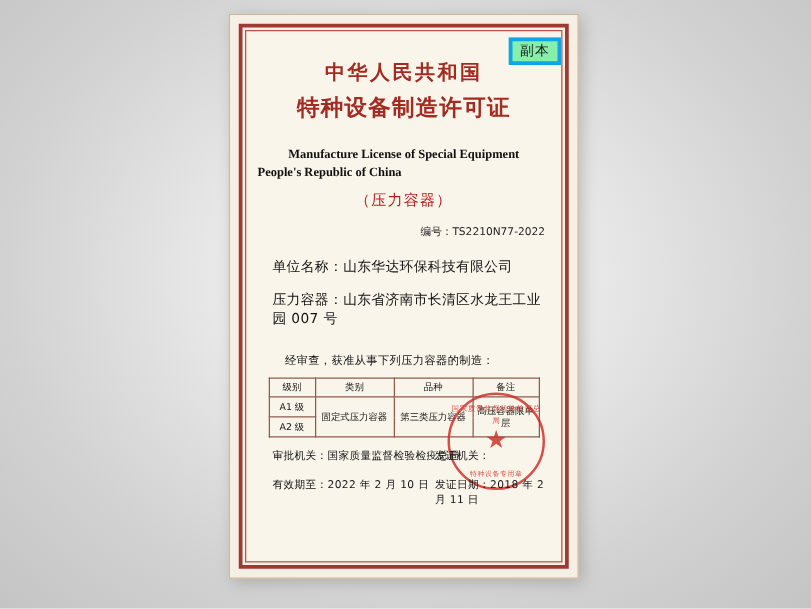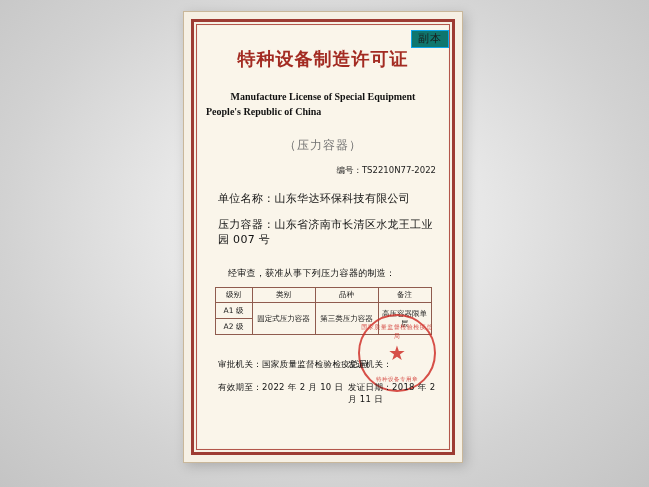--- a/index.html
+++ b/index.html
@@ -64,26 +64,26 @@
     top: 14px;
     right: 14px;
     bottom: 14px;
     background: #faf5ea;
     box-sizing: border-box;
   }
   .copy-badge {
     position: absolute;
     right: 13px;
     top: 18px;
-    border: 1px solid #0ea5e9;
+    border: 3px solid #0ea5e9;
     padding: 2px 6px 3px 6px;
     font-size: 11px;
     color: #1b1b1b;
     letter-spacing: 1px;
-    background: #0f766e;
+    background: #86efac;
     line-height: 1;
     font-family: "DejaVu Sans", sans-serif;
   }
   .content {
     position: absolute;
     left: 22px;
     right: 22px;
     top: 30px;
     bottom: 22px;
   }
@@ -115,24 +115,24 @@
   }
   .title-en2 {
     color: #111;
     font-size: 10px;
     font-weight: bold;
     font-family: "Liberation Serif", serif;
     margin-top: 4px;
   }
   .subtitle-cn {
     text-align: center;
-    color: #737373;
+    color: #b91c1c;
     font-size: 12px;
     font-family: Liberation Mono, monospace;
-    margin-top: 20px;
+    margin-top: 8px;
     letter-spacing: 1px;
   }
   .cert-number {
     text-align: right;
     color: #1b1b1b;
     font-size: 8.5px;
     margin-top: 11px;
     padding-right: 4px;
     font-family: "DejaVu Sans", sans-serif;
   }
@@ -247,20 +247,21 @@
 
   <div class="certificate">
     <div class="outer-band"></div>
     <div class="inner-band"></div>
     <div class="paper-inner"></div>
 
     <div class="copy-badge">副本</div>
 
     <div class="content">
 
+      <div class="title-cn1">中华人民共和国</div>
       <div class="title-cn2">特种设备制造许可证</div>
       <div class="title-en1">Manufacture License of Special Equipment</div>
       <div class="title-en2">People's Republic of China</div>
       <div class="subtitle-cn">（压力容器）</div>
 
       <div class="cert-number">
         <span>编号：</span><span>TS2210N77-2022</span>
       </div>
 
       <div class="field-row first">

